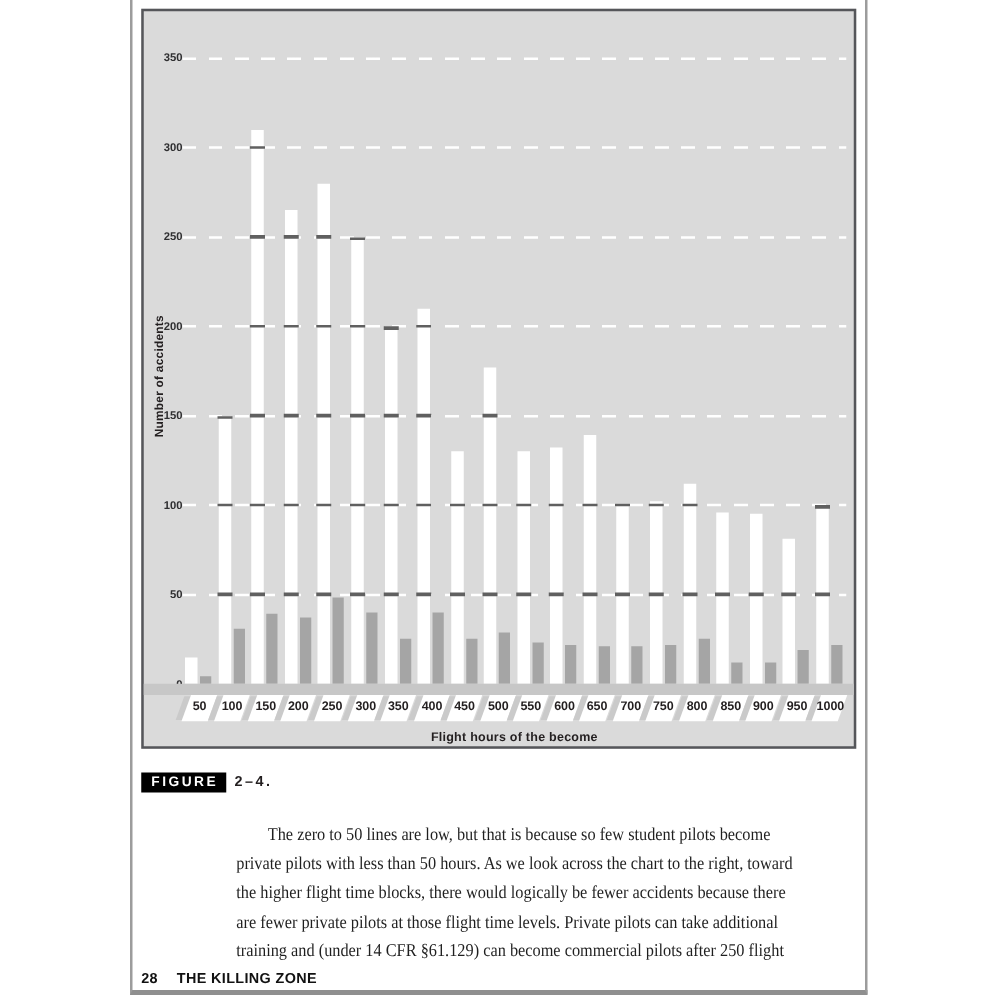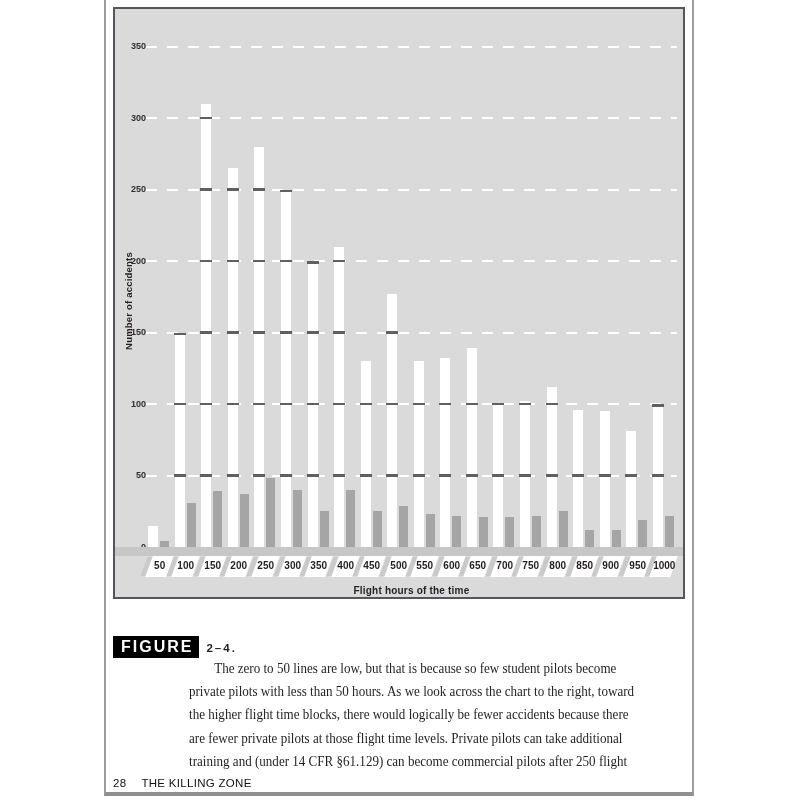--- a/index.html
+++ b/index.html
@@ -39,35 +39,35 @@
     font-size:10px;font-weight:bold;letter-spacing:.2px;color:#231f20;}
 
   .legend{position:absolute;left:445px;top:53px;width:96px;box-sizing:border-box;
     border:2px solid #4f5053;background:#dadada;padding:6px 6px 6px 7px;}
   .legend-row{display:flex;align-items:center;margin:2px 0;}
   .legend-swatch{width:12px;height:12px;margin-right:7px;flex:none;}
   .legend-label{font-size:10px;font-weight:bold;color:#231f20;white-space:nowrap;}
 
   
   .figure-label{position:absolute;left:7px;top:616px;white-space:nowrap;}
-  .figure-badge{background:#000;color:#fff;font-size:16px;font-weight:bold;letter-spacing:2px;
-    padding:2px 6px 2px 8px;display:inline-block;margin-top:20px;}
+  .figure-badge{background:#000;color:#fff;font-size:11px;font-weight:bold;letter-spacing:2px;
+    padding:2px 6px 2px 8px;display:inline-block;}
   .figure-number{font-size:11.5px;font-weight:bold;letter-spacing:2px;margin-left:7px;}
   .figure-caption{position:absolute;left:7px;top:640px;font-size:11px;font-weight:bold;
     letter-spacing:.1px;color:#1c1c1c;white-space:nowrap;}
 
   
   .body-text{position:absolute;left:83px;top:657px;width:500px;
     font-family:"Liberation Serif",serif;font-size:14.5px;line-height:23.2px;color:#1f1f1f;
     transform:scaleX(.9);transform-origin:left top;}
   .body-line{white-space:nowrap;}
   .body-line.first{text-indent:28px;}
 
   
-  .footer{position:absolute;left:7px;top:777px;font-size:11.5px;font-weight:normal;
+  .footer{position:absolute;left:7px;top:777px;font-size:11.5px;font-weight:bold;
     letter-spacing:.3px;color:#111;}
   .footer .title{margin-left:15px;}
 </style>
 </head>
 <body>
 
 <div class="page-box">
 
   <div class="chart-box">
     <div class="chart-inner">
@@ -260,21 +260,21 @@
           <div class="tab" style="left: 454.125px;">
             <span>900</span>
           </div>
           <div class="tab" style="left: 480.675px;">
             <span>950</span>
           </div>
           <div class="tab" style="left: 507.225px;">
             <span>1000</span>
           </div>
         </div>
-      <div class="x-title">Flight hours of the time</div>
+      <div class="x-title">Flight hours of the become</div>
 
     </div>
   </div>
 
   <div class="figure-label">
     <span class="figure-badge">FIGURE</span><span class="figure-number">2–4.</span>
   </div>
 
   <div class="body-text">
       <div class="body-line first">The zero to 50 lines are low, but that is because so few student pilots become</div>

